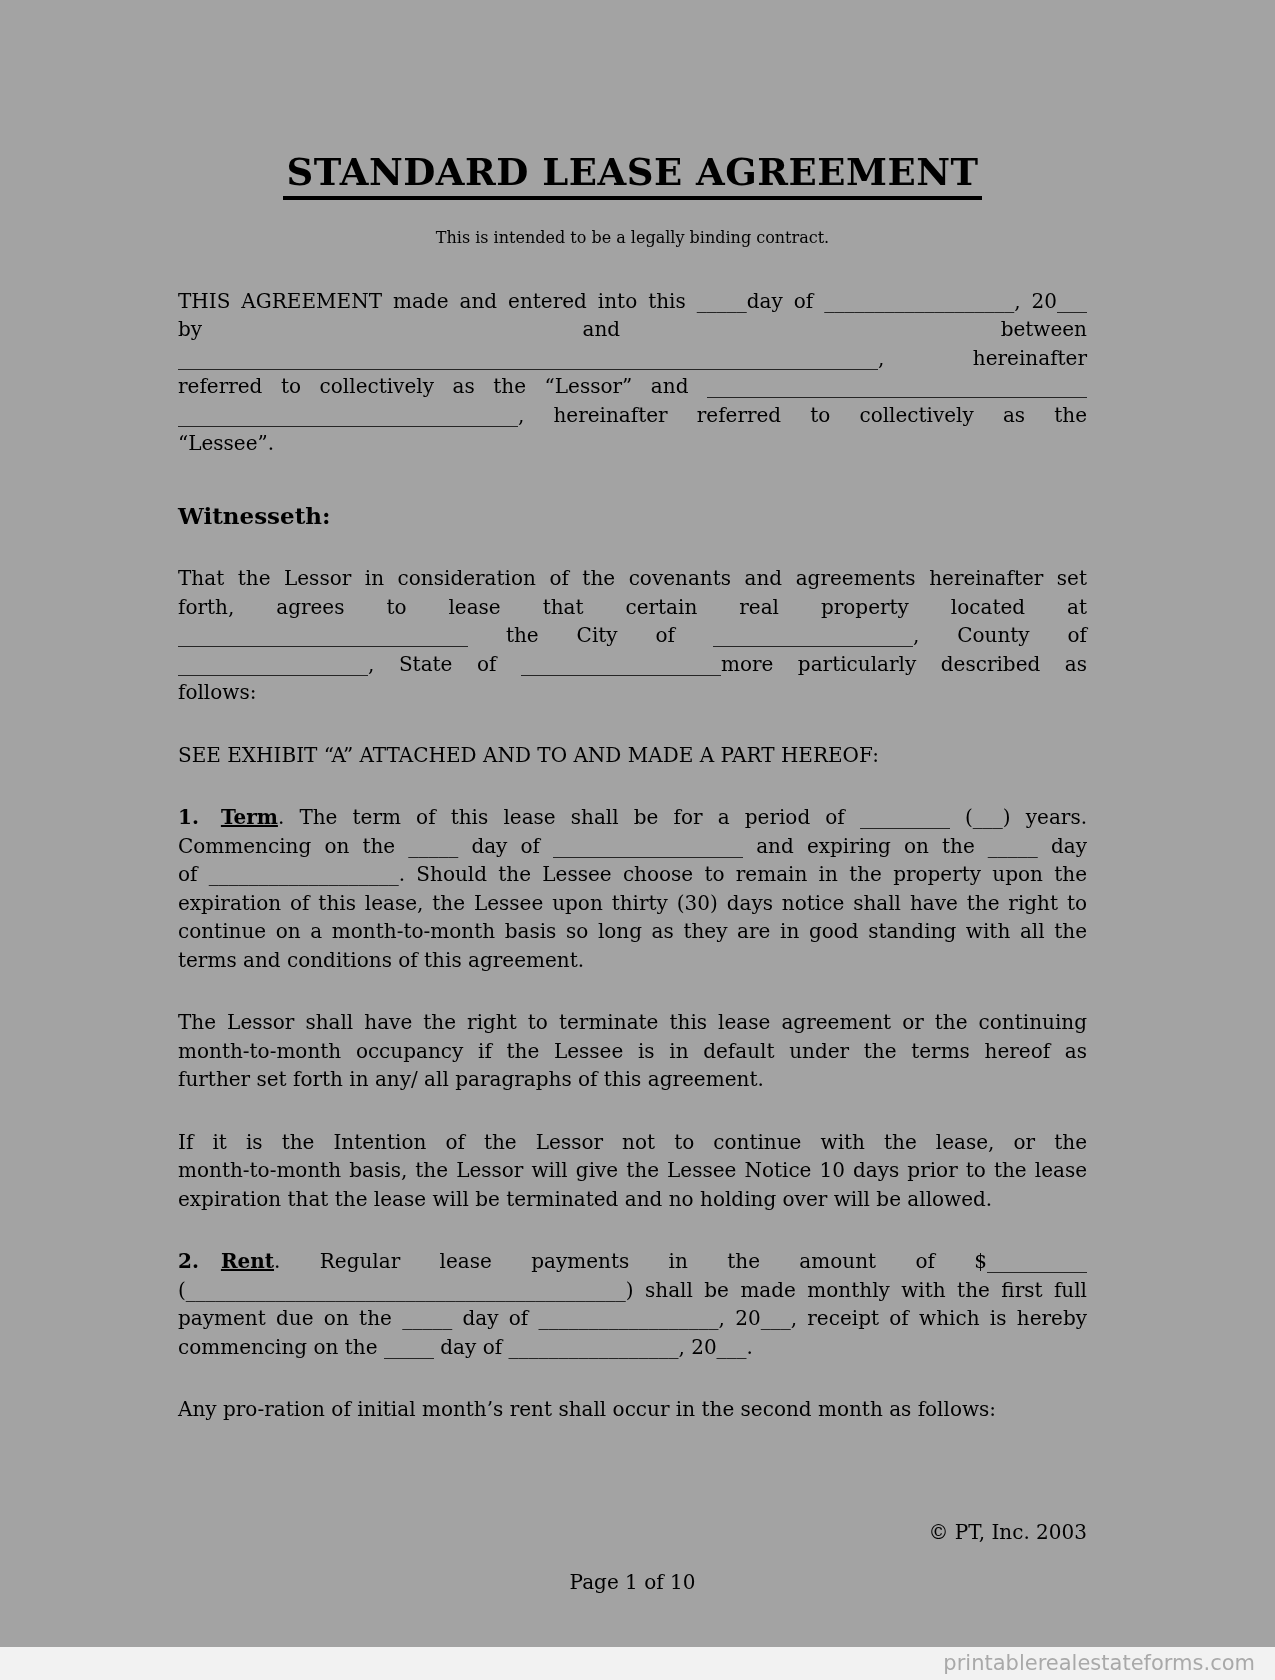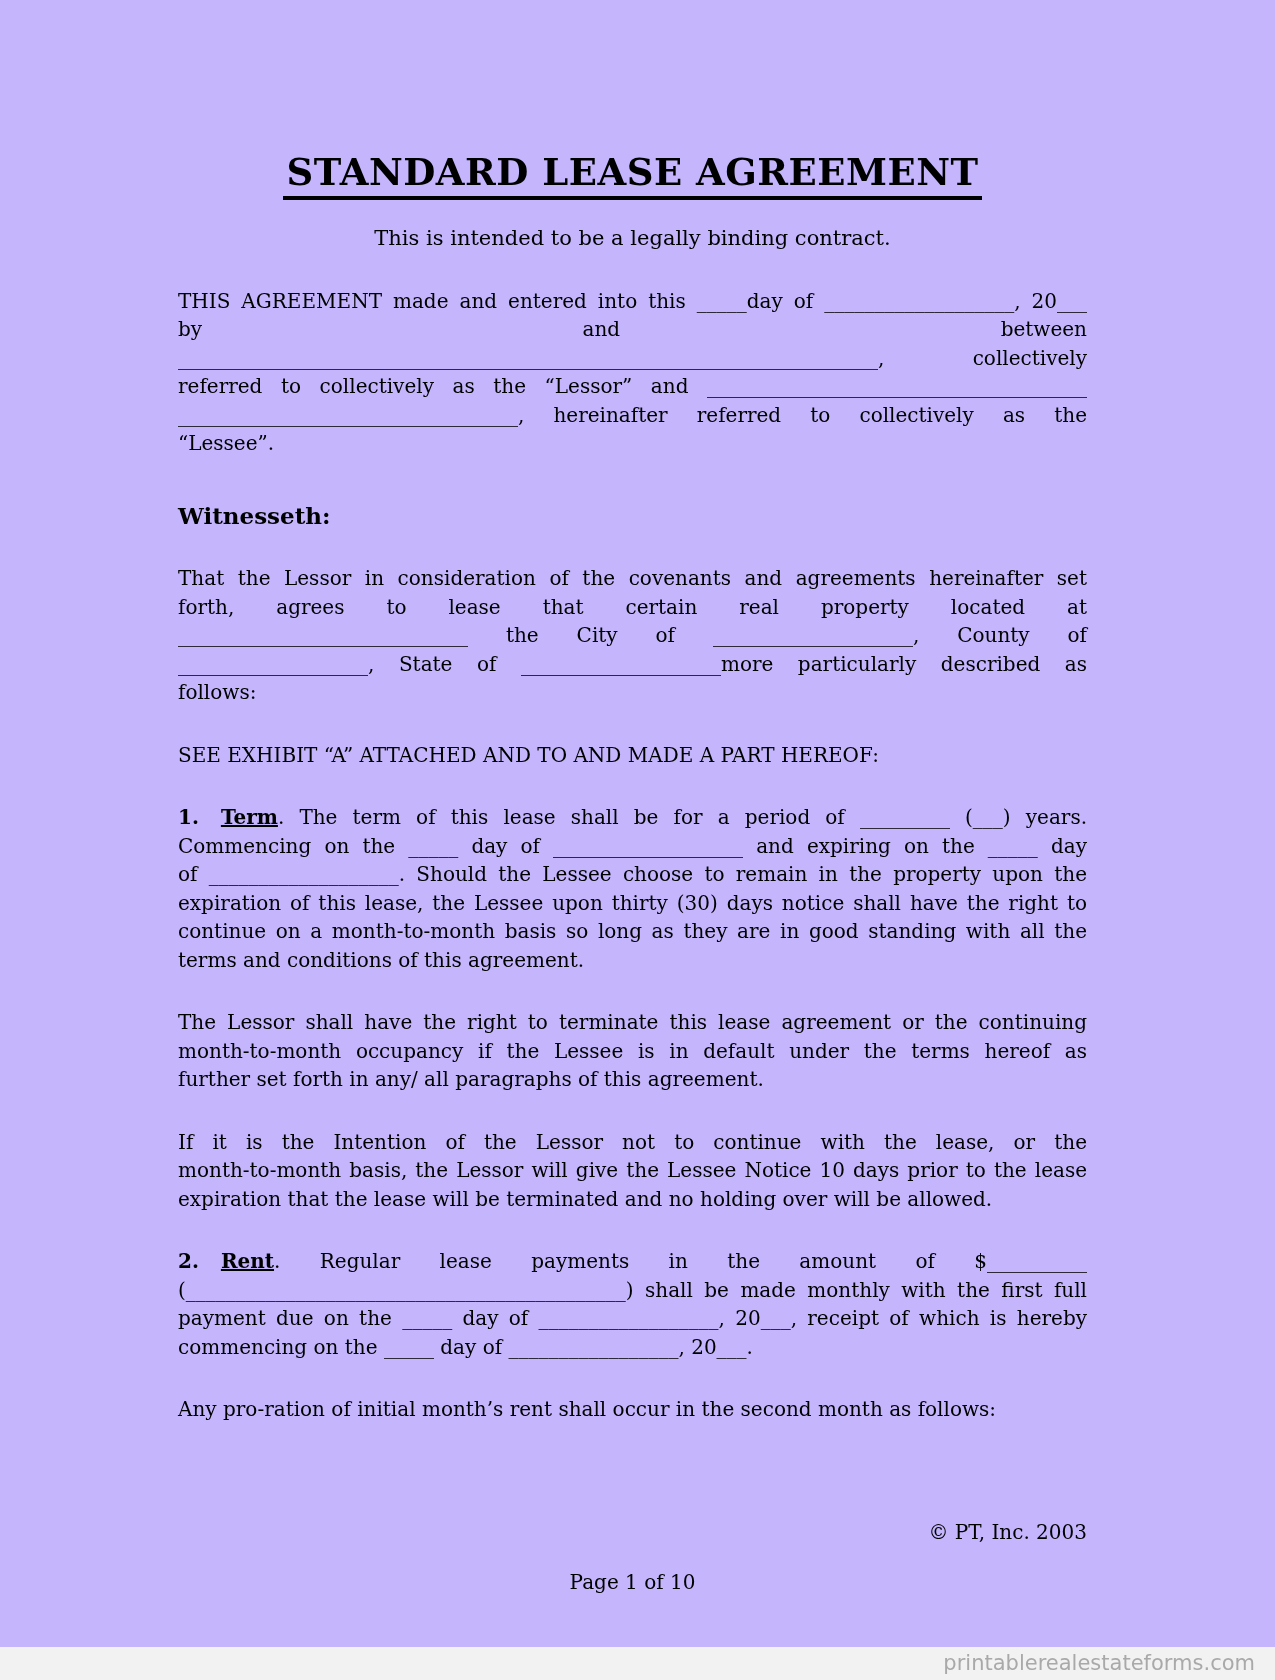--- a/index.html
+++ b/index.html
@@ -1,41 +1,41 @@
 <!DOCTYPE html>
 <html><head>
 <meta charset="utf-8">
 <style>
   html, body { margin: 0; padding: 0; background: #ffffff; }
   .doc {
     position: relative;
     width: 1275px;
     height: 1680px;
-    background: #c4b5fd;
+    background: #a3a3a3;
     color: #000000;
     font-family: "DejaVu Serif", serif;
     overflow: hidden;
   }
   .content {
     position: absolute;
     left: 178px;
     top: 0;
     width: 909px;
   }
   .title-wrap { margin-top: 150px; text-align: center; }
   .title-text {
     display: inline-block;
     font-size: 37px;
     font-weight: 700;
     letter-spacing: 0.5px;
     border-bottom: 4px solid #000;
     padding: 0 4px 2px 4px;
     white-space: nowrap;
   }
-  .subtitle { margin-top: 24px; text-align: center; font-size: 21px; line-height: 30px; }
+  .subtitle { margin-top: 24px; text-align: center; font-size: 16px; line-height: 30px; }
   .para { margin-top: 34px; font-size: 20px; }
   .line { line-height: 28.5px; min-height: 28.5px; }
   .j { text-align: justify; text-align-last: justify; }
   .spread { display: flex; justify-content: space-between; }
   .heading { margin-top: 44px; font-size: 23px; font-weight: 700; line-height: 28.5px; }
   .num { font-weight: 700; margin-right: 22px; }
   .clause-label { font-weight: 700; text-decoration: underline; }
   .copyright { position: absolute; top: 1520px; right: 188px; font-size: 20px; }
   .pagenum { position: absolute; top: 1550px; left: 178px; width: 909px; text-align: center; font-size: 20px; margin-top: 20px; }
   .band {
@@ -61,21 +61,21 @@
       <div class="line">This is intended to be a legally binding contract.</div>
     </div>
 
     <div class="para">
       <div class="line j">THIS AGREEMENT made and entered into this _____day of ___________________, 20___</div>
       <div class="line spread">
         <span>by</span>
         <span>and</span>
         <span>between</span>
       </div>
-      <div class="line j">______________________________________________________________________, collectively</div>
+      <div class="line j">______________________________________________________________________, hereinafter</div>
       <div class="line j">referred to collectively as the “Lessor” and ______________________________________</div>
       <div class="line j">__________________________________, hereinafter referred to collectively as the</div>
       <div class="line">“Lessee”.</div>
     </div>
 
     <div class="heading">Witnesseth:</div>
 
     <div class="para">
       <div class="line j">That the Lessor in consideration of the covenants and agreements hereinafter set</div>
       <div class="line j">forth, agrees to lease that certain real property located at</div>

